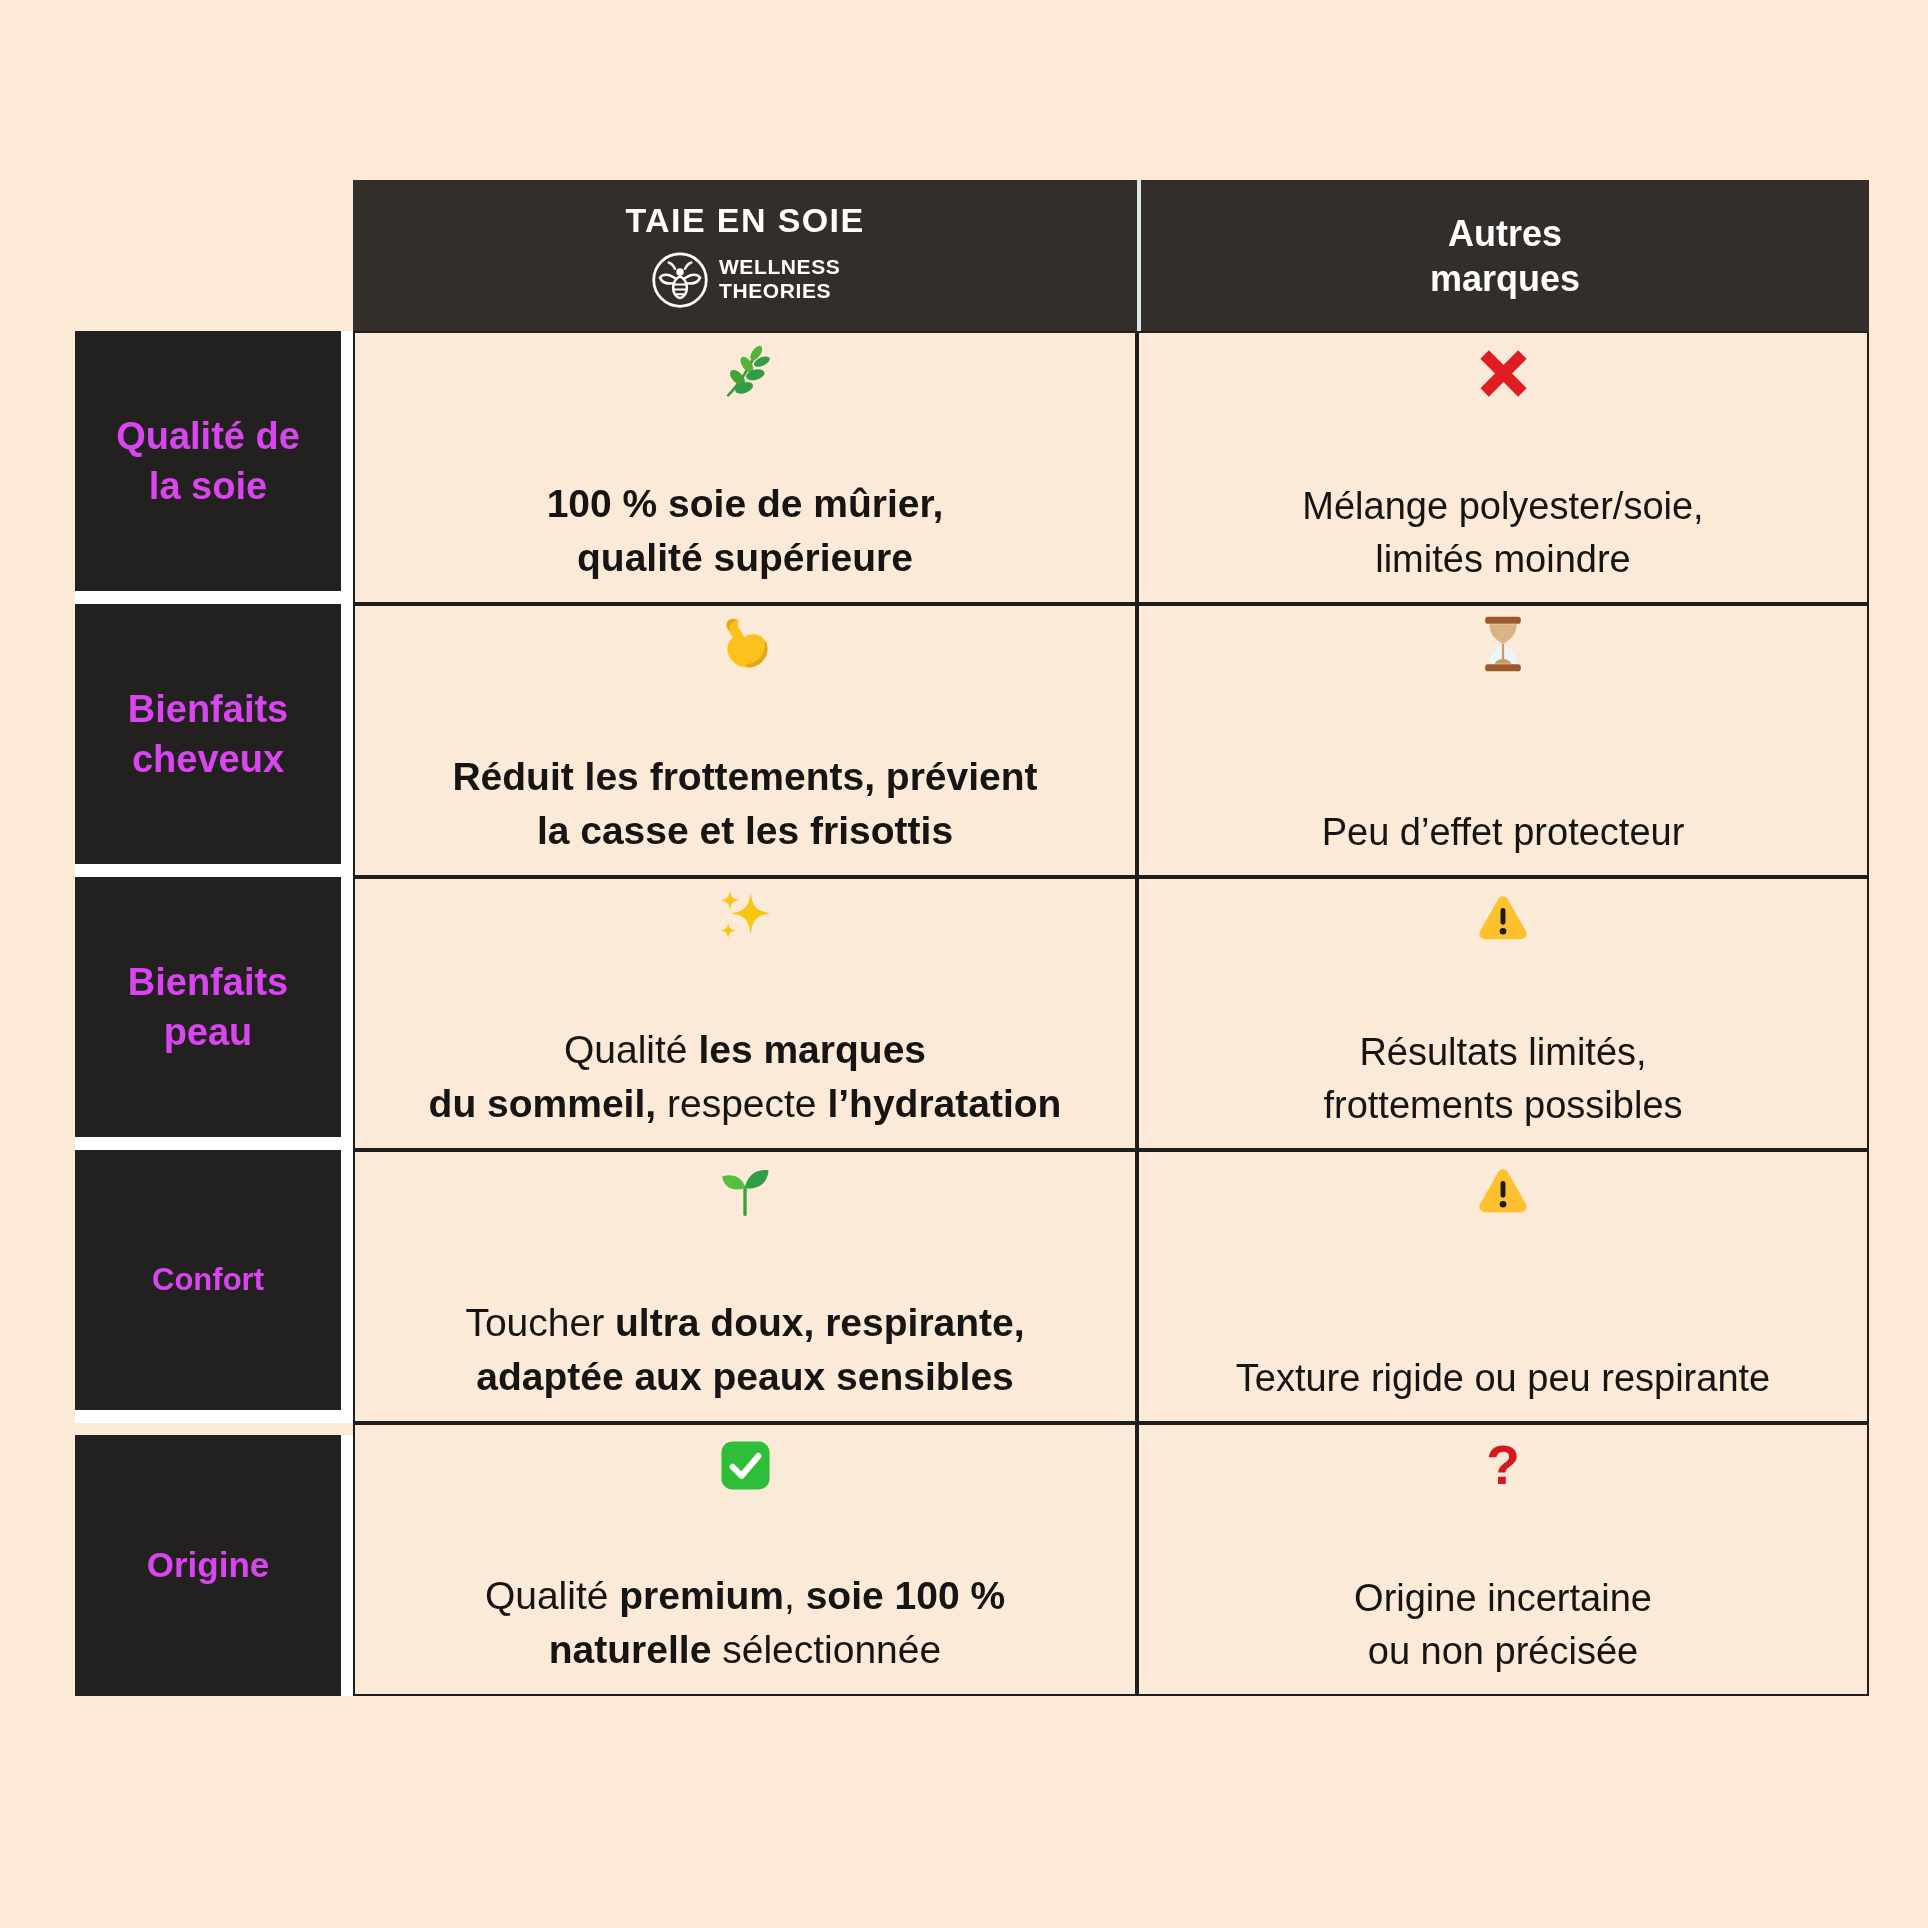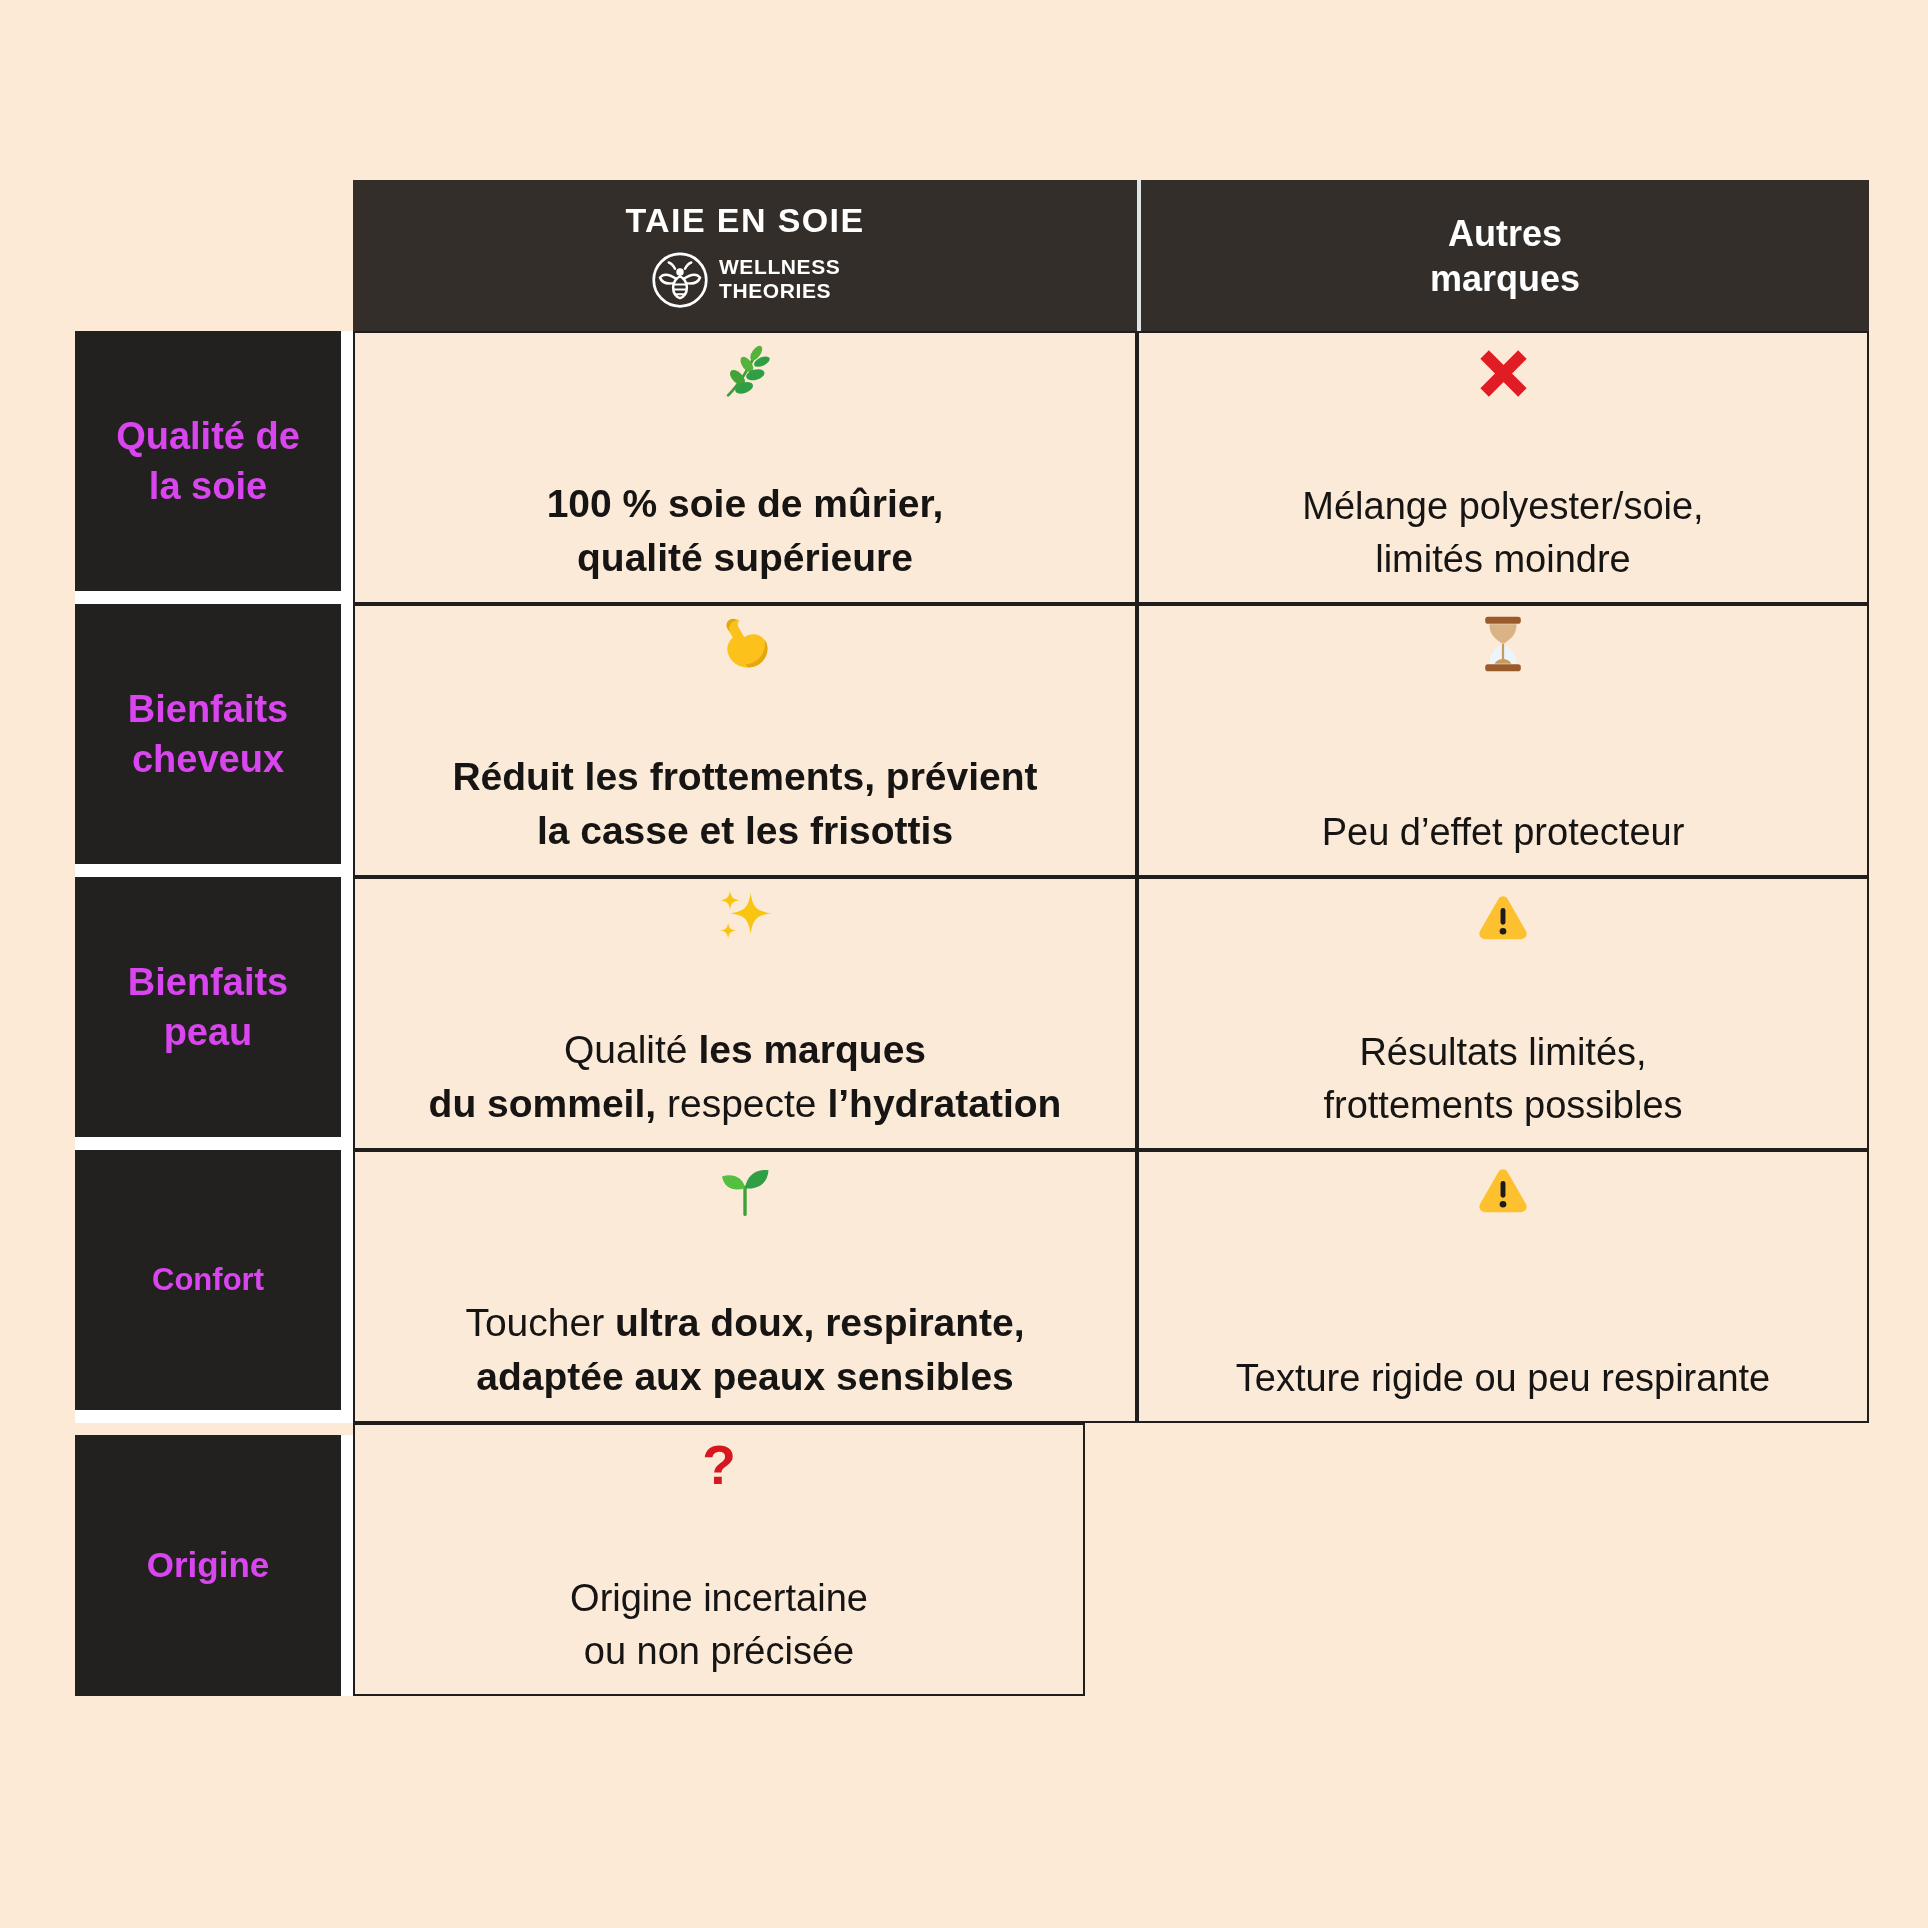--- a/index.html
+++ b/index.html
@@ -190,20 +190,30 @@
             <rect x="29.2" y="19.5" width="5.6" height="19" rx="2.8" fill="#1c1c1c"></rect>
             <circle cx="32" cy="46" r="3.8" fill="#1c1c1c"></circle>
           </svg>
         </span>
       <div class="cell-text" data-name="other-text-comfort">Texture rigide ou peu respirante</div>
     </div>
   </div>
 
   <div class="trow last" data-name="table-row-origin">
     <div class="label-cell mid" data-name="row-label-origin">Origine</div>
+    <div class="cell left" data-name="product-cell-origin">
+      <span class="icon" data-name="check-mark-button-icon">
+          <svg viewBox="0 0 64 64">
+            <rect x="4" y="4" width="56" height="56" rx="13" fill="#2fbe3a"></rect>
+            <path d="M17 33.5 L27.5 44 L47 21" stroke="#ffffff" stroke-width="7" fill="none" stroke-linecap="round" stroke-linejoin="round"></path>
+          </svg>
+        </span>
+      <div class="cell-text" data-name="product-text-origin"><span>Qualité </span><b>premium</b><span>, </span><b>soie 100 %
+naturelle</b><span> sélectionnée</span></div>
+    </div>
     <div class="cell right" data-name="other-cell-origin">
       <span class="icon" data-name="red-question-mark-icon">
           <span data-qmark="true">?</span>
         </span>
       <div class="cell-text" data-name="other-text-origin">Origine incertaine
 ou non précisée</div>
     </div>
   </div>
 
 </div>

